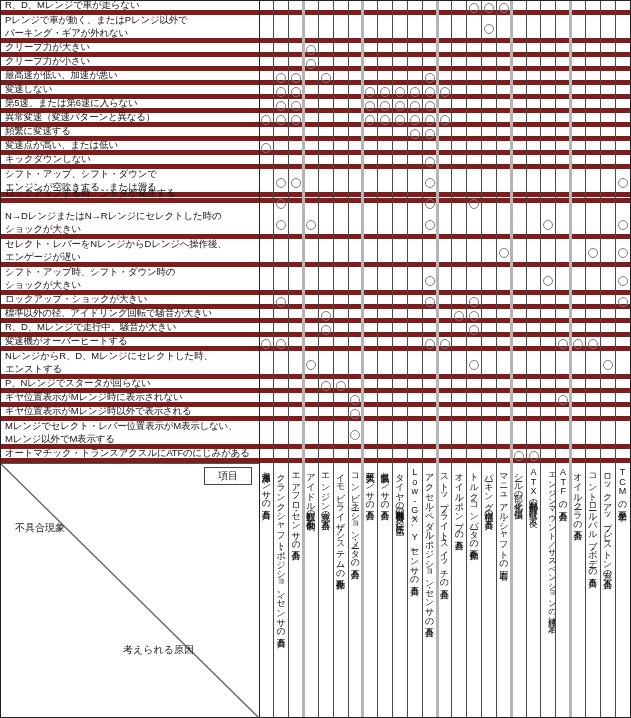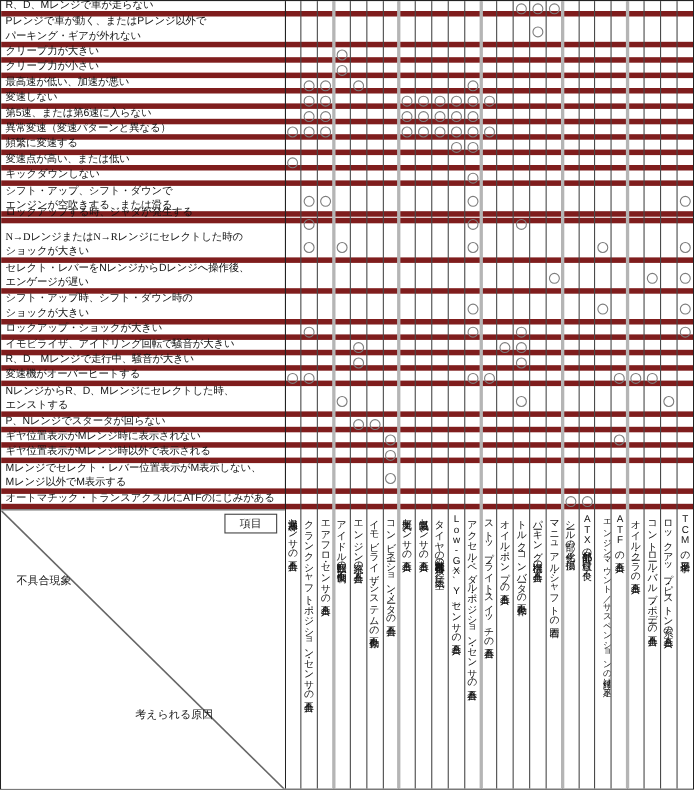--- a/index.html
+++ b/index.html
@@ -83,37 +83,37 @@
       <div class="body-row" style="top: 154px; height: 14px;">
         <div class="row-label">キックダウンしない</div>
       </div>
       <div class="body-row" style="top: 168px; height: 28px;">
         <div class="row-label">シフト・アップ、シフト・ダウンで
 エンジンが空吹きする、または滑る</div>
       </div>
       <div class="body-row" style="top: 188px; height: 14px;">
         <div class="row-label">ロックアップする時、ジャダが発生する</div>
       </div>
-      <div class="body-row" style="top: 210px; height: 28px; font-family: Liberation Serif, serif;">
+      <div class="body-row" style="top: 210px; height: 28px;">
         <div class="row-label">N→DレンジまたはN→Rレンジにセレクトした時の
 ショックが大きい</div>
       </div>
       <div class="body-row" style="top: 238px; height: 28px;">
         <div class="row-label">セレクト・レバーをNレンジからDレンジへ操作後、
 エンゲージが遅い</div>
       </div>
       <div class="body-row" style="top: 266px; height: 28px;">
         <div class="row-label">シフト・アップ時、シフト・ダウン時の
 ショックが大きい</div>
       </div>
       <div class="body-row" style="top: 294px; height: 14px;">
         <div class="row-label">ロックアップ・ショックが大きい</div>
       </div>
       <div class="body-row" style="top: 308px; height: 14px;">
-        <div class="row-label">イモビライザ、アイドリング回転で騒音が大きい</div>
+        <div class="row-label">標準以外の径、アイドリング回転で騒音が大きい</div>
       </div>
       <div class="body-row" style="top: 322px; height: 14px;">
         <div class="row-label">R、D、Mレンジで走行中、騒音が大きい</div>
       </div>
       <div class="body-row" style="top: 336px; height: 14px;">
         <div class="row-label">変速機がオーバーヒートする</div>
       </div>
       <div class="body-row" style="top: 350px; height: 28px;">
         <div class="row-label">NレンジからR、D、Mレンジにセレクトした時、
 エンストする</div>

